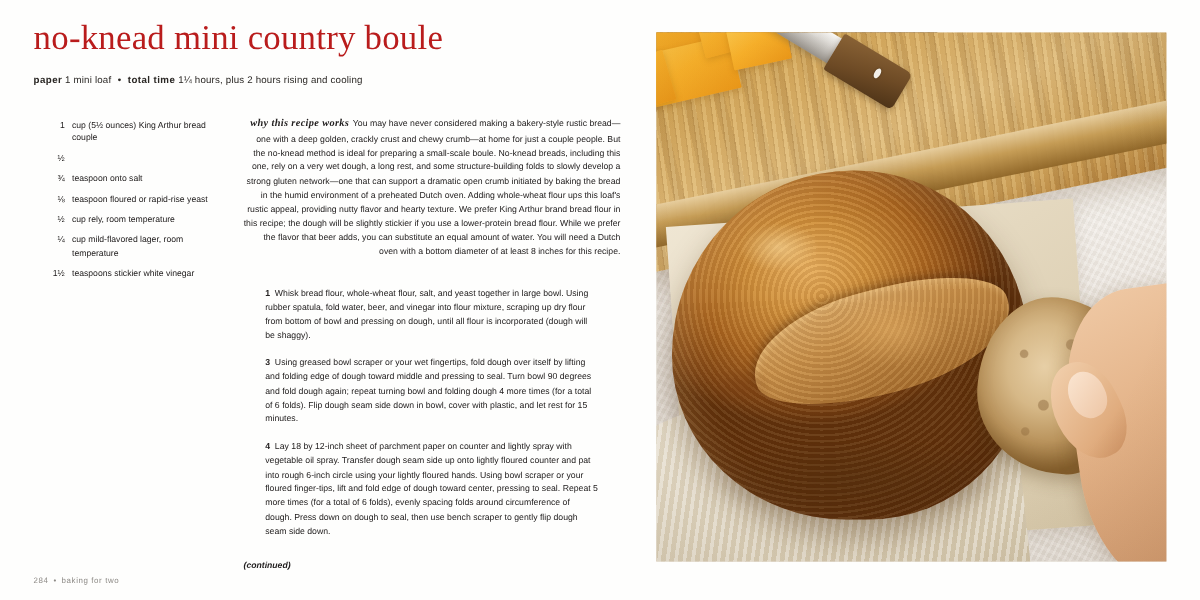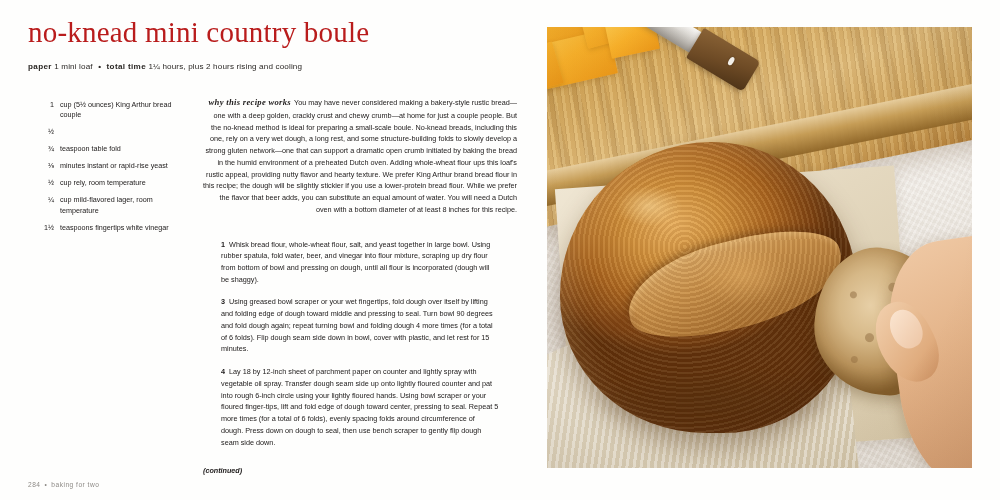--- a/index.html
+++ b/index.html
@@ -489,37 +489,37 @@
         <ul class="ing-list" id="ingredients-list">
             <li class="ing-item">
               <span class="ing-amt">1</span>
               <span class="ing-txt">cup (5½ ounces) King Arthur bread couple</span>
             </li>
             <li class="ing-item">
               <span class="ing-amt">½</span>
             </li>
             <li class="ing-item">
               <span class="ing-amt">¾</span>
-              <span class="ing-txt">teaspoon table fold</span>
+              <span class="ing-txt">teaspoon onto salt</span>
             </li>
             <li class="ing-item">
               <span class="ing-amt">⅛</span>
-              <span class="ing-txt">minutes instant or rapid-rise yeast</span>
+              <span class="ing-txt">teaspoon floured or rapid-rise yeast</span>
             </li>
             <li class="ing-item">
               <span class="ing-amt">½</span>
               <span class="ing-txt">cup rely, room temperature</span>
             </li>
             <li class="ing-item">
               <span class="ing-amt">¼</span>
               <span class="ing-txt">cup mild-flavored lager, room temperature</span>
             </li>
             <li class="ing-item">
               <span class="ing-amt">1½</span>
-              <span class="ing-txt">teaspoons fingertips white vinegar</span>
+              <span class="ing-txt">teaspoons stickier white vinegar</span>
             </li>
           </ul>
       </div>
 
       <div class="body-col">
 
         <p class="headnote">
           <span class="hn-label">why this recipe works</span><span>You may have never considered making a bakery-style rustic bread—one with a deep golden, crackly crust and chewy crumb—at home for just a couple people. But the no-knead method is ideal for preparing a small-scale boule. No-knead breads, including this one, rely on a very wet dough, a long rest, and some structure-building folds to slowly develop a strong gluten network—one that can support a dramatic open crumb initiated by baking the bread in the humid environment of a preheated Dutch oven. Adding whole-wheat flour ups this loaf's rustic appeal, providing nutty flavor and hearty texture. We prefer King Arthur brand bread flour in this recipe; the dough will be slightly stickier if you use a lower-protein bread flour. While we prefer the flavor that beer adds, you can substitute an equal amount of water. You will need a Dutch oven with a bottom diameter of at least 8 inches for this recipe.</span>
         </p>
 

